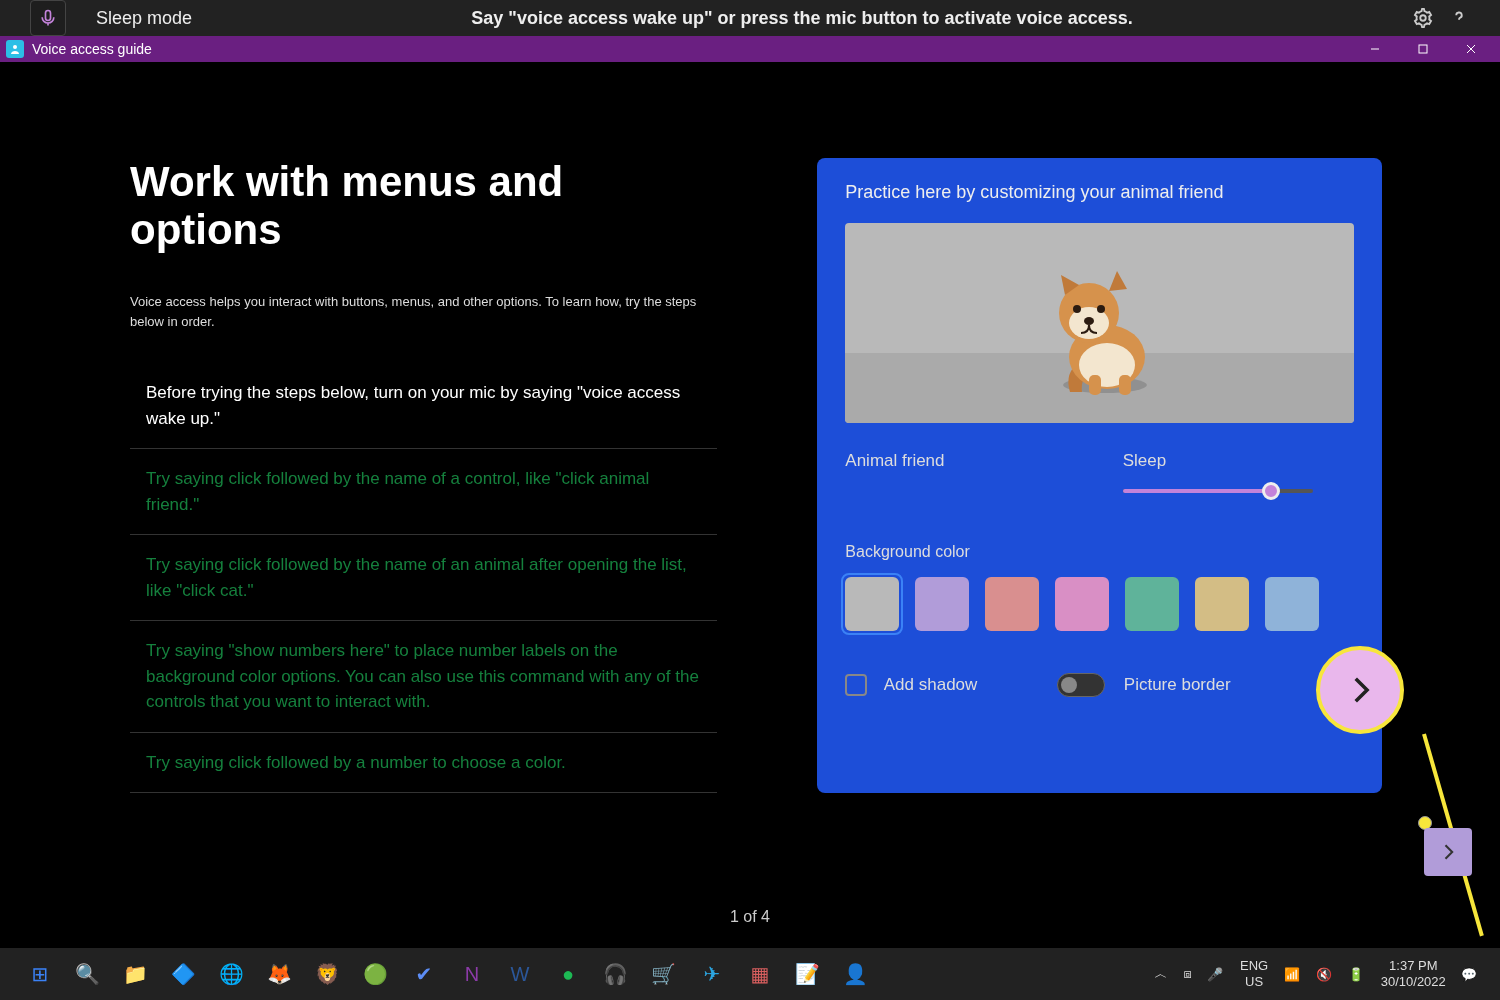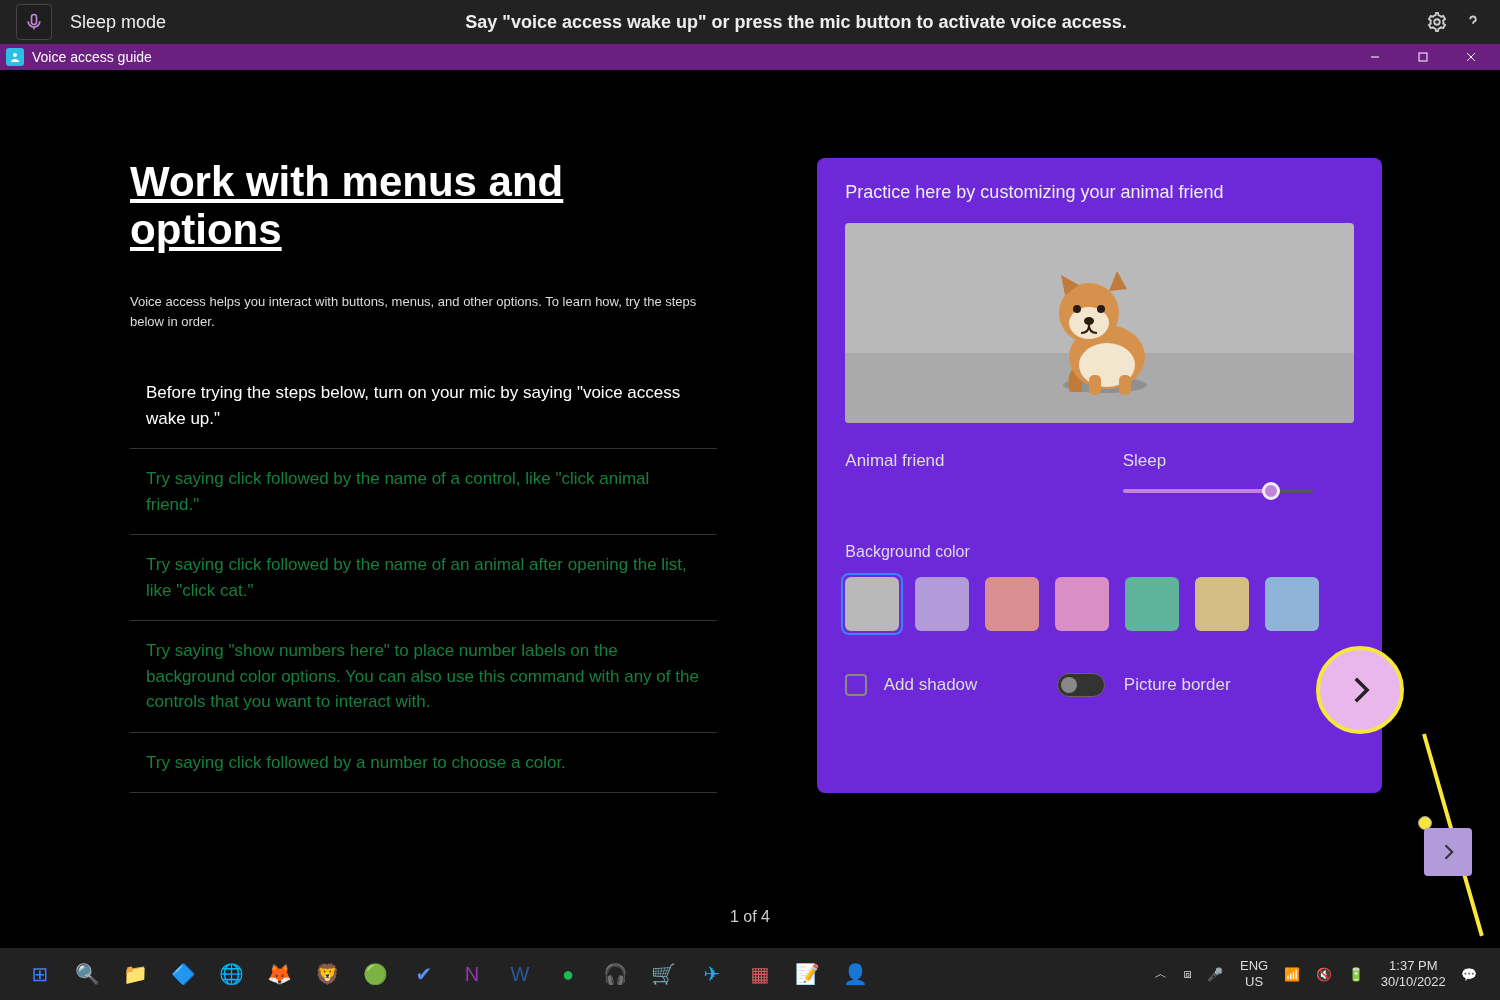--- a/index.html
+++ b/index.html
@@ -1,45 +1,45 @@
 <!DOCTYPE html>
 <html><head>
 <meta charset="utf-8">
 <style>
   * { margin: 0; padding: 0; box-sizing: border-box; font-family: "Segoe UI", Arial, sans-serif; }
   body { background: #000; color: #fff; width: 1500px; height: 1000px; overflow: hidden; position: relative; }
 
   
-  .va-bar { height: 44px; background: #222; display: flex; align-items: center; padding: 0 16px; gap: 18px; }
+  .va-bar { height: 36px; background: #222; display: flex; align-items: center; padding: 0 30px; gap: 30px; }
   .mic-btn { width: 36px; height: 36px; border-radius: 4px; border: 1px solid #444; display:flex; align-items:center; justify-content:center; background:#1e1e1e; }
   .mic-btn svg { width: 20px; height: 20px; }
   .sleep-mode { font-size: 18px; color: #eee; }
   .va-instruction { flex:1; text-align:center; font-size: 18px; font-weight:600; color:#eee; }
   .va-icons { display:flex; gap: 14px; }
   .va-icons .icon { width:22px; height:22px; display:flex; align-items:center; justify-content:center; color:#ccc;}
 
   
   .titlebar { height: 26px; background: #6a1f81; display:flex; align-items:center; padding:0 6px; font-size: 14px; }
   .titlebar .title-icon { width:18px; height:18px; background:#2cbfe6; border-radius:3px; margin-right:8px; display:flex; align-items:center; justify-content:center;}
   .titlebar .title-text { flex:1; color:#fff; }
   .titlebar .winctrl { display:flex; gap:2px; }
   .titlebar .winctrl div { width:46px; height:26px; display:flex; align-items:center; justify-content:center; color:#fff;}
 
   
   .main { position:absolute; top:74px; left:0; right:0; bottom:52px; background:#000; }
   .content { display:flex; padding: 84px 118px 0 130px; gap: 100px; }
 
   .left { width: 620px; }
-  .left h1 { font-size: 42px; font-weight:600; margin-bottom: 38px; text-decoration: underline; }
+  .left h1 { font-size: 42px; font-weight:600; margin-bottom: 38px; }
   .left .intro { font-size: 13px; color:#ddd; line-height:1.5; margin-bottom: 32px; max-width: 610px;}
   .steps { }
   .step { font-size: 17px; color:#15803d; padding: 17px 0; border-bottom:1px solid #333; line-height:1.5; padding-left:16px; padding-right:10px;}
   .step.active { color:#fff; }
 
-  .practice { width: 593px; background:#6d28d9; border-radius:8px; padding: 24px 28px 34px 28px; }
+  .practice { width: 593px; background:#1d4ed8; border-radius:8px; padding: 24px 28px 34px 28px; }
   .practice-title { font-size:18px; color:#eee; margin-bottom: 20px; }
   .preview { height: 200px; background:#b9b9b9; border-radius:4px; position:relative; overflow:hidden; margin-bottom: 28px;}
   .preview .ground { position:absolute; left:0; right:0; bottom:0; height:70px; background:#aaa;}
   .preview .dog { position:absolute; left:50%; top:58%; transform:translate(-50%,-50%); }
 
   .controls-row { display:flex; gap:46px; margin-bottom: 32px;}
   .ctrl-group { flex:1; }
   .ctrl-label { font-size:17px; color:#ddd; }
   .select { width:190px; height:40px; border:1px solid #555; border-radius:6px; background:#1b1b1b; color:#fff; display:flex; align-items:center; padding:0 14px; justify-content:space-between; font-size:16px;}
   .slider-wrap { position:relative; height:40px; display:flex; align-items:center; }

